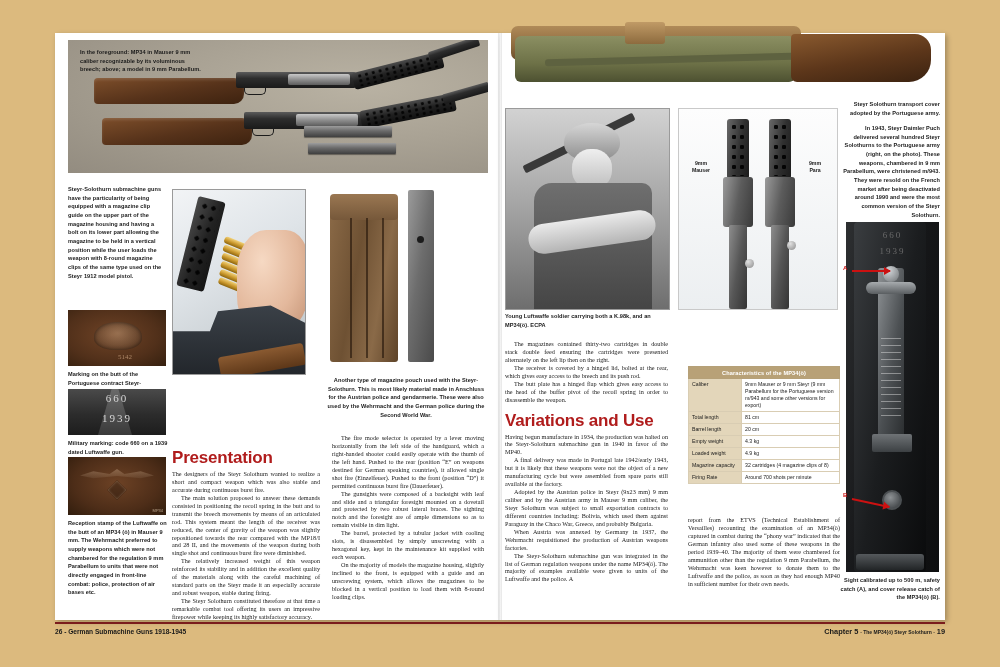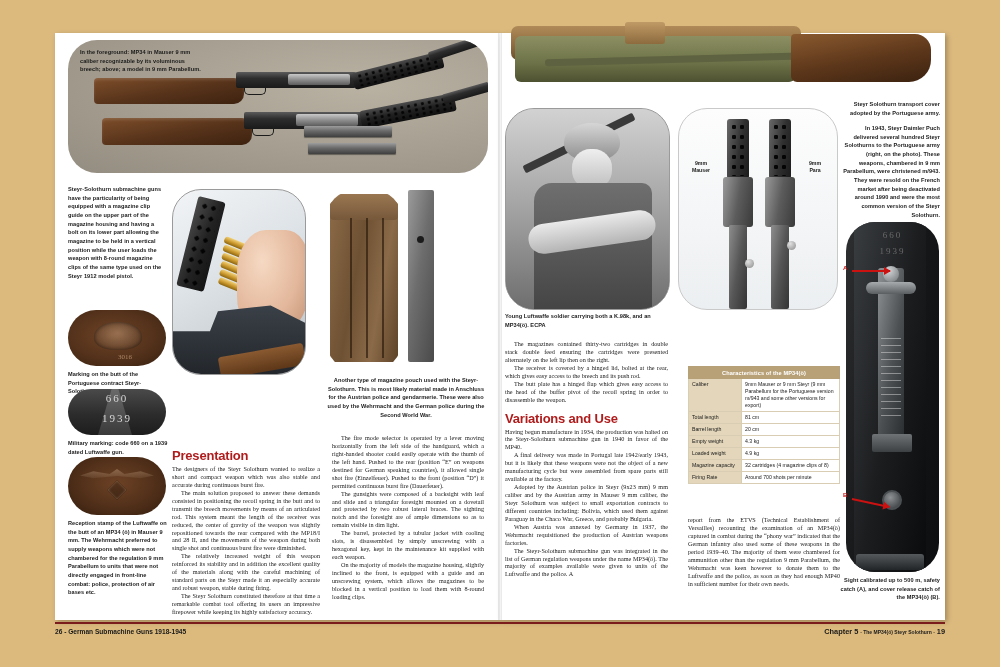--- a/index.html
+++ b/index.html
@@ -27,26 +27,26 @@
     letter-spacing:.01em;
   }
   .body{
     font-family:"Liberation Serif", serif;
     font-size:6.2px;line-height:1.28;color:#1b1b1b;text-align:justify;
   }
   .body p{margin:0;text-indent:9px;}
   .body p.first{text-indent:0;}
   h2.head{
     font-family:"Liberation Sans", sans-serif;
-    font-size:13px;font-weight:bold;color:#b01c1c;margin:0 0 2px 0;
+    font-size:17px;font-weight:bold;color:#b01c1c;margin:0 0 2px 0;
     letter-spacing:-.2px;
   }
 
   
-  .photo{position:absolute;overflow:hidden;background:#cfcabd;border-radius:29px;}
+  .photo{position:absolute;overflow:hidden;background:#cfcabd;}
   .ph-border{border:1px solid #9a9a9a;}
 
   
   #photo-guns{left:68px;top:40px;width:420px;height:133px;
     background:
       radial-gradient(ellipse at 70% 35%, #b9b2a3 0%, #a9a294 45%, #938c80 100%);
   }
   .gun{position:absolute;}
   .gun .stock{position:absolute;border-radius:4px 10px 10px 4px;
     background:linear-gradient(170deg,#7d4e2a,#56321a 55%,#3d220f);
@@ -302,21 +302,21 @@
   <div class="seam" style="left:40px;"></div>
   <div class="seam" style="left:56px;"></div>
 </div>
 <div class="photo" id="photo-mag2">
   <div class="hole"></div>
 </div>
 <div class="cap" id="cap-pouch">Another type of magazine pouch used with the Steyr-Solothurn. This is most likely material made in Anschluss for the Austrian police and gendarmerie. These were also used by the Wehrmacht and the German police during the Second World War.</div>
 
 <div class="photo" id="photo-butt">
   <div class="eagle"></div>
-  <div class="txt">3016</div>
+  <div class="txt">5142</div>
 </div>
 <div class="cap" id="cap-butt">Marking on the butt of the Portuguese contract Steyr-Solothurn.</div>
 
 <div class="photo" id="photo-660">
   <div class="v"></div>
   <div class="n1">660</div>
   <div class="n2">1939</div>
 </div>
 <div class="cap" id="cap-660">Military marking: code 660 on a 1939 dated Luftwaffe gun.</div>
 

